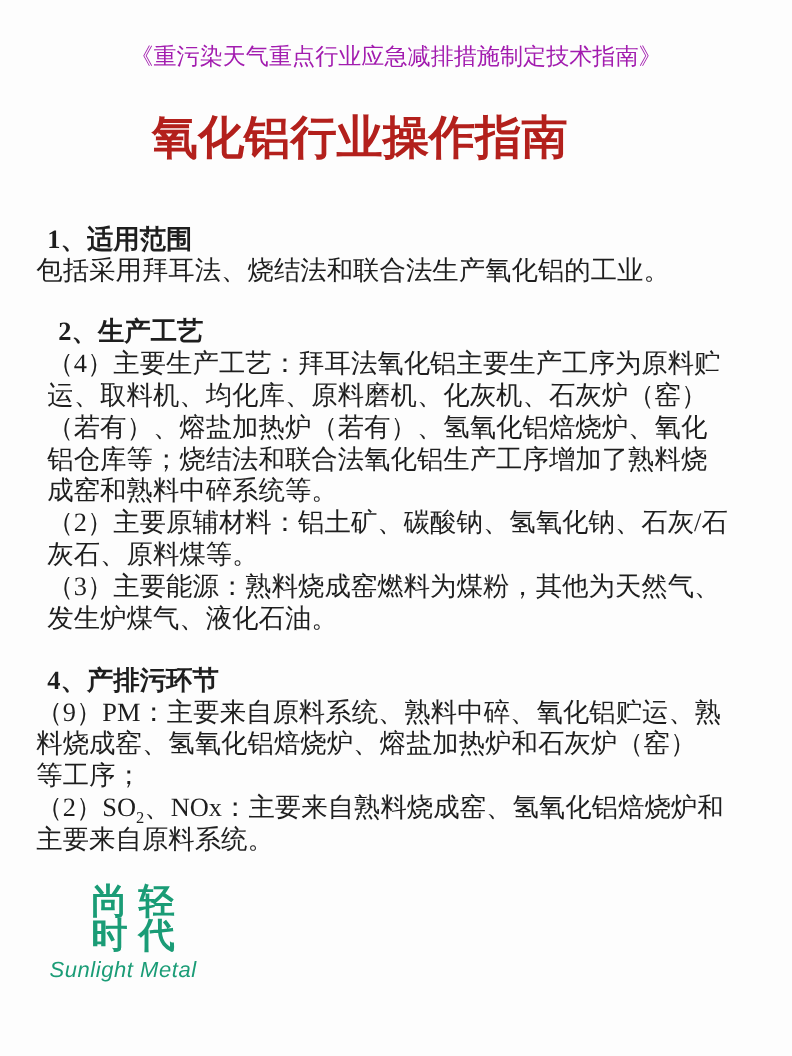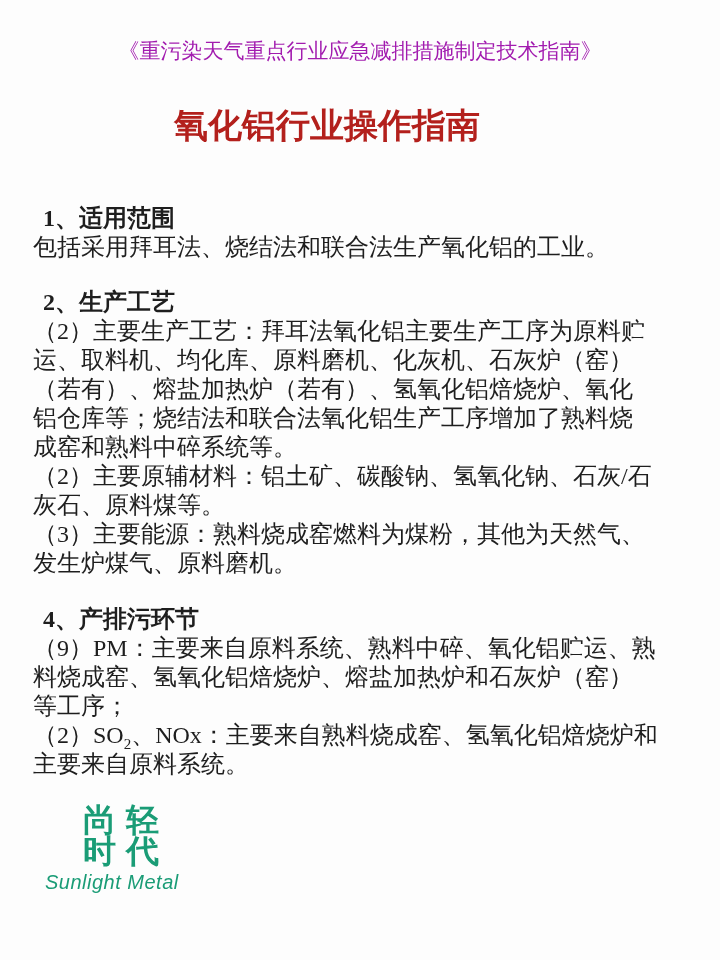--- a/index.html
+++ b/index.html
@@ -18,37 +18,37 @@
     font-size: 21px;
     line-height: 46px;
     text-align: center;
     color: #a21caf;
     white-space: nowrap;
     letter-spacing: 0px;
   }
   .doc-subtitle {
     margin-top: 30px;
     padding-right: 66px;   
-    font-size: 34px;
+    font-size: 42px;
     line-height: 44px;
     font-weight: bold;
     text-align: center;
     color: #b3201c;
     white-space: nowrap;
   }
   .content {
     margin-left: 33px;
     margin-right: 20px;
     font-size: 24px;
     line-height: 29px;
     color: #1e1e1e;
   }
   .section { margin: 0; }
   .section-s1 { margin-top: 56px; }
-  .section-s2 { margin-top: 26px; }
+  .section-s2 { margin-top: 26px; margin-left: 10px; }
   .section-s3 { margin-top: 27px; }
   .heading {
     font-weight: bold;
     padding-left: 10px;
     white-space: nowrap;
   }
   .line { white-space: nowrap; }
   .line sub {
     font-size: 15px;
     line-height: 0;
@@ -92,29 +92,29 @@
 
   <div class="content">
 
     <div class="section section-s1">
       <div class="heading">1、适用范围</div>
       <div class="line">包括采用拜耳法、烧结法和联合法生产氧化铝的工业。</div>
     </div>
 
     <div class="section section-s2">
       <div class="heading">2、生产工艺</div>
-      <div class="line">（2）主要生产工艺：拜耳法氧化铝主要生产工序为原料贮</div>
+      <div class="line">（4）主要生产工艺：拜耳法氧化铝主要生产工序为原料贮</div>
       <div class="line">运、取料机、均化库、原料磨机、化灰机、石灰炉（窑）</div>
       <div class="line">（若有）、熔盐加热炉（若有）、氢氧化铝焙烧炉、氧化</div>
       <div class="line">铝仓库等；烧结法和联合法氧化铝生产工序增加了熟料烧</div>
       <div class="line">成窑和熟料中碎系统等。</div>
       <div class="line">（2）主要原辅材料：铝土矿、碳酸钠、氢氧化钠、石灰/石</div>
       <div class="line">灰石、原料煤等。</div>
       <div class="line">（3）主要能源：熟料烧成窑燃料为煤粉，其他为天然气、</div>
-      <div class="line">发生炉煤气、原料磨机。</div>
+      <div class="line">发生炉煤气、液化石油。</div>
     </div>
 
     <div class="section section-s3">
       <div class="heading">4、产排污环节</div>
       <div class="line">（9）PM：主要来自原料系统、熟料中碎、氧化铝贮运、熟</div>
       <div class="line">料烧成窑、氢氧化铝焙烧炉、熔盐加热炉和石灰炉（窑）</div>
       <div class="line">等工序；</div>
       <div class="line">
         <span>（2）SO</span><sub>2</sub><span>、NOx：主要来自熟料烧成窑、氢氧化铝焙烧炉和</span>
       </div>

